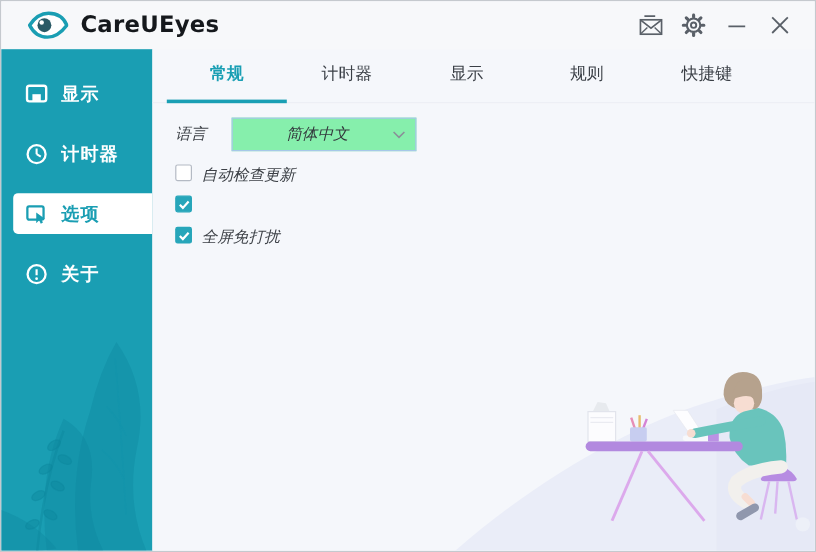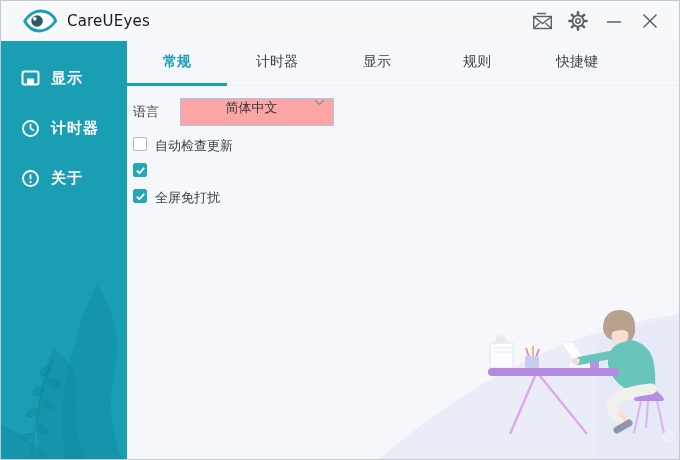--- a/index.html
+++ b/index.html
@@ -11,21 +11,21 @@
     border:1px solid #c5c9ce; display:flex; flex-direction:column;
     overflow:hidden; position:relative;
   }
 
   
   .titlebar{
     height:40px; flex:0 0 40px; display:flex; align-items:center;
     padding:0 14px 0 22px; background:#f7f8fa;
   }
   .logo{ width:34px; height:24px; margin-right:10px; }
-  .app-title{ font-size:15px; font-weight:400; color:#15181c; letter-spacing:.2px; }
+  .app-title{ font-size:19px; font-weight:700; color:#15181c; letter-spacing:.2px; }
   .titlebar-spacer{ flex:1; }
   .tb-btn{
     width:30px; height:28px; display:flex; align-items:center; justify-content:center;
     color:#5a6068; cursor:default;
   }
   .tb-btn + .tb-btn{ margin-left:6px; }
 
   
   .body{ flex:1; display:flex; min-height:0; }
 
@@ -45,35 +45,35 @@
 
   .main{
     flex:1; background:#f5f7fb; position:relative; overflow:hidden;
     display:flex; flex-direction:column;
   }
   .illustration{ position:absolute; left:0; top:0; z-index:0; pointer-events:none; }
 
   
   .tabs{
     position:relative; z-index:1; height:45px; flex:0 0 45px;
-    display:flex; border-bottom:1px solid #edeff5; background:transparent;
+    display:flex; padding-left:12px; border-bottom:1px solid #edeff5; background:transparent;
   }
   .tab{
     width:100px; height:45px; display:flex; align-items:center; justify-content:center;
     font-size:14px; color:#3a3f46; border-bottom:3px solid transparent; cursor:default;
   }
   .tab.active{ color:#1a9fb4; font-weight:700; border-bottom-color:#1a9fb4; }
 
   
-  .form{ position:relative; z-index:1; padding:12px 0 0 6px; }
+  .form{ position:relative; z-index:1; padding:12px 0 0 19px;font-style:italic; }
   .row-language{ display:flex; align-items:center; height:28px; margin-bottom:11px; }
   .field-label{ font-size:13px; color:#3c4046; width:47px; }
   .combo{
-    width:154px; height:28px; background:#fca5a5; border:1px solid #a6c8e8;
-    display:flex; align-items:flex-start; padding:0 8px; cursor:default;
+    width:154px; height:28px; background:#86efac; border:1px solid #a6c8e8;
+    display:flex; align-items:center; padding:0 8px; cursor:default;
   }
   .combo-value{ flex:1; text-align:center; font-size:13px; color:#33373c; }
   .check-row{ display:flex; height:26px; }
   .checkbox{
     width:14px; height:14px; border:1px solid #b4bac4; border-radius:2px;
     background:#ffffff; display:flex; align-items:center; justify-content:center;
     flex:0 0 14px; cursor:default;
   }
   .checkbox.checked{ background:#27a6ba; border-color:#27a6ba; }
   .checkbox svg{ display:none; }
@@ -158,20 +158,31 @@
                 <circle cx="9.5" cy="9.5" r="7.5" fill="none" stroke="currentColor" stroke-width="1.9"></circle>
                 <line x1="9.5" y1="9.5" x2="9.5" y2="4.8" stroke="currentColor" stroke-width="1.7"></line>
                 <line x1="9.5" y1="9.5" x2="13" y2="11.5" stroke="currentColor" stroke-width="1.7"></line>
               </svg>
             </span>
             <span class="nav-label">计时器</span>
           </div>
         </div>
 
 
+        <div class="nav-item selected">
+          <div class="nav-pill">
+            <span class="nav-icon">
+              <svg width="19" height="19" viewBox="0 0 19 19">
+                <rect x="1.8" y="3" width="13.5" height="11" rx="1.5" fill="none" stroke="currentColor" stroke-width="1.9"></rect>
+                <polygon points="9.2,8 9.2,17 11.6,14.6 13,17.4 14.8,16.4 13.4,13.7 16.6,13.4" fill="currentColor"></polygon>
+              </svg>
+            </span>
+            <span class="nav-label">选项</span>
+          </div>
+        </div>
 
         <div class="nav-item">
           <div class="nav-pill">
             <span class="nav-icon">
               <svg width="19" height="19" viewBox="0 0 19 19">
                 <circle cx="9.5" cy="9.5" r="7.5" fill="none" stroke="currentColor" stroke-width="1.9"></circle>
                 <line x1="9.5" y1="5.4" x2="9.5" y2="10.3" stroke="currentColor" stroke-width="1.8"></line>
                 <circle cx="9.5" cy="13.2" r="1.15" fill="currentColor"></circle>
               </svg>
             </span>

